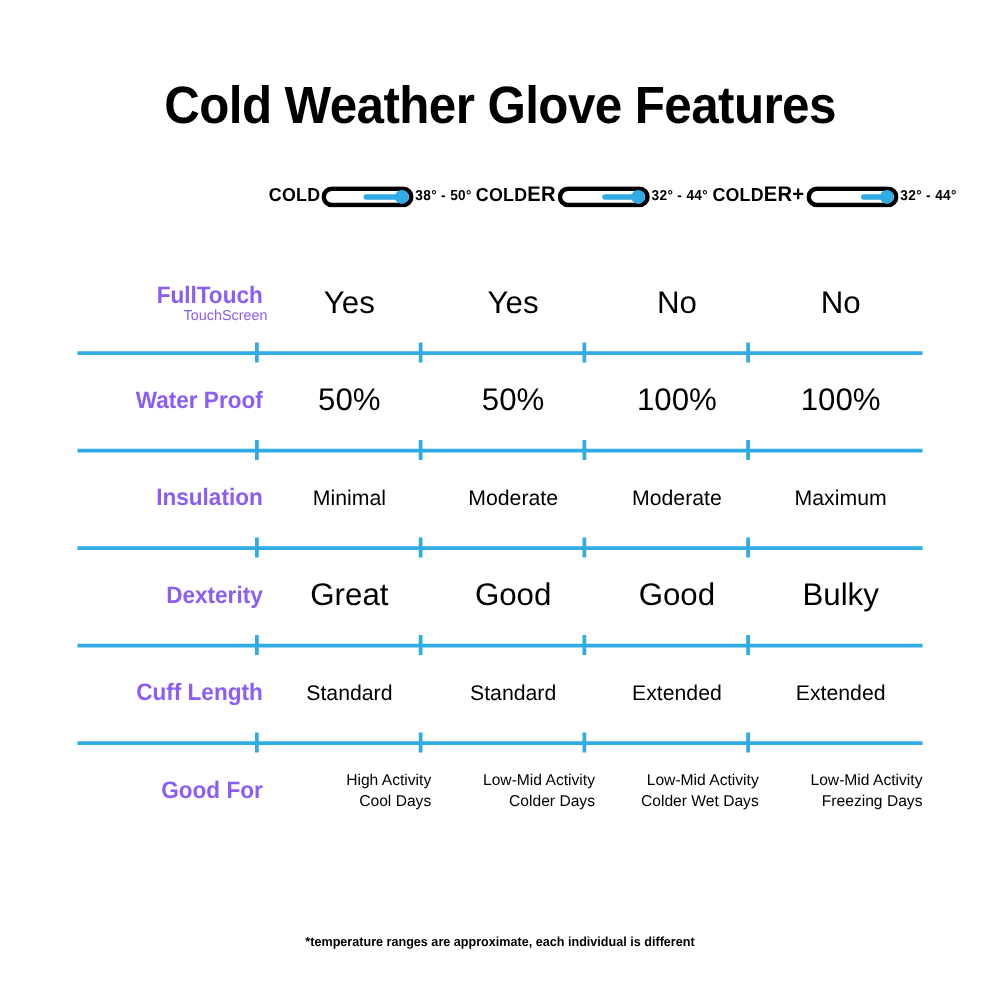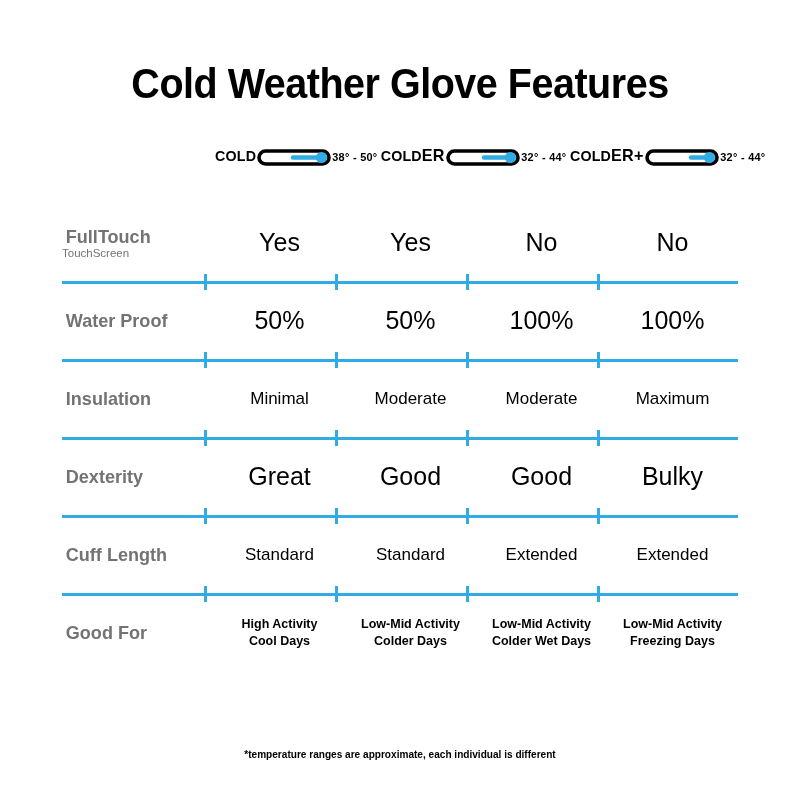--- a/index.html
+++ b/index.html
@@ -44,22 +44,22 @@
 
   .row {
     display: flex;
     width: 100%;
     align-items: center;
   }
 
   .cell-label {
     width: 152px;
     flex: 0 0 152px;
-    text-align: left;
-    color: #737373;
+    text-align: right;
+    color: #8b5cf6;
   }
 
   .cell {
     flex: 1 1 0;
     text-align: center;
     color: #000000;
   }
 
   
   .header-row { height: 72px; align-items: flex-start; }
@@ -109,21 +109,21 @@
     display: block;
     font-weight: normal;
     font-size: 11.5px;
     letter-spacing: 0px;
     margin-top: 1px;
     transform: scaleX(1);
   }
 
   .val-lg { font-size: 25px; font-weight: normal; line-height: 1.1; }
   .val-md { font-size: 17px; font-weight: normal; line-height: 1.1; }
-  .val-sm { font-size: 12.5px; font-weight: bold; line-height: 1.35; }
+  .val-sm { font-size: 12.5px; font-weight: normal; line-height: 1.35; text-align: right; }
 
   
   .divider {
     position: relative;
     width: 100%;
     height: 16px;
   }
   .divider .bar {
     position: absolute;
     left: 0;

